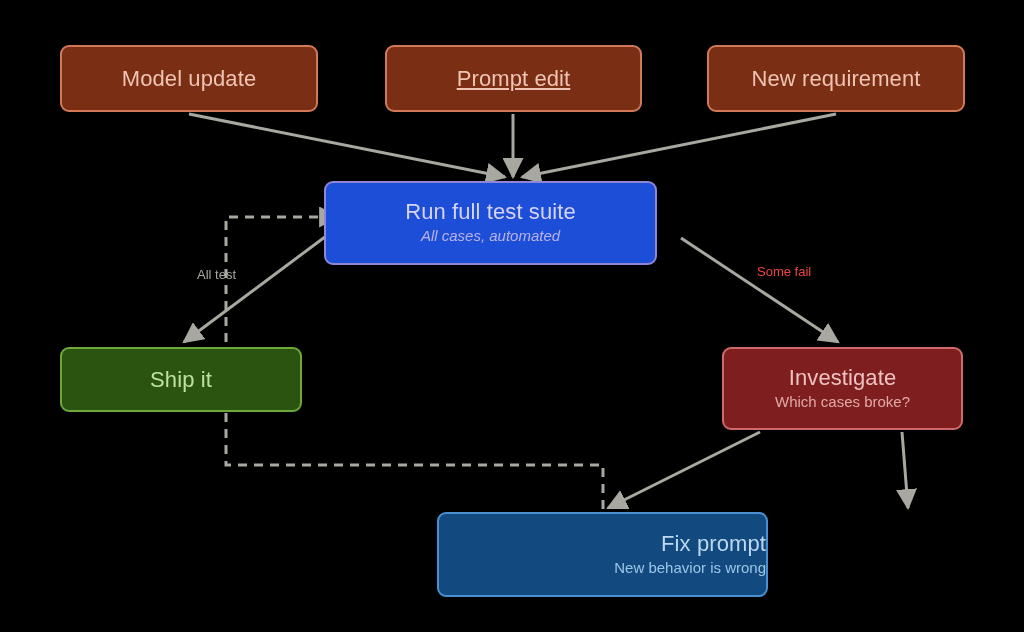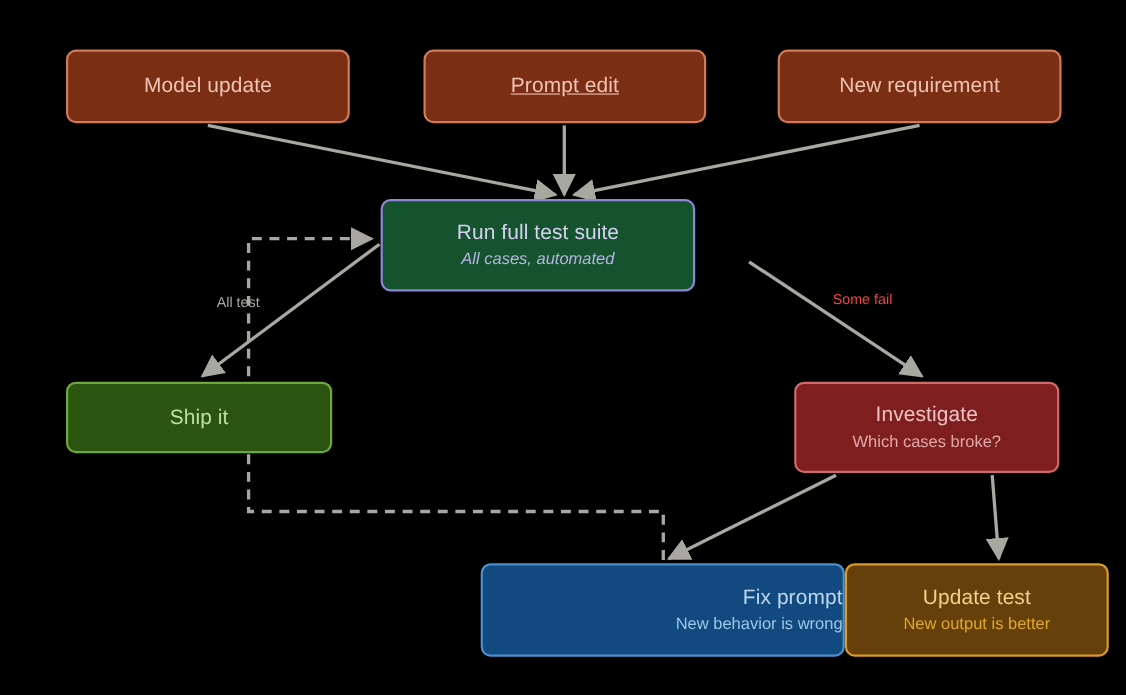--- a/index.html
+++ b/index.html
@@ -35,21 +35,21 @@
     border-style: solid;
     border-width: 2px;
     display: flex;
     flex-direction: column;
     align-items: center;
     justify-content: center;
     text-align: center;
     overflow: hidden;
   }
   .node-title {
-    font-size: 19px;
+    font-size: 22px;
     line-height: 24px;
     letter-spacing: 0.1px;
     white-space: nowrap;
   }
   .node-sub {
     font-size: 15px;
     line-height: 20px;
     margin-top: 2px;
     white-space: nowrap;
   }
@@ -98,42 +98,38 @@
   <div class="node" style="left: 385px; top: 45px; width: 257px; height: 67px; background: rgb(122, 46, 19); border-color: rgb(210, 121, 90);">
     <div class="node-title" style="color: rgb(240, 196, 180); text-decoration: underline;">Prompt edit</div>
 
   </div>
 
   <div class="node" style="left: 707px; top: 45px; width: 258px; height: 67px; background: rgb(122, 46, 19); border-color: rgb(210, 121, 90);">
     <div class="node-title" style="color: rgb(240, 196, 180);">New requirement</div>
 
   </div>
 
-  <div class="node" style="left: 346px; top: 181px; width: 286px; height: 84px; background: #14532d; border-color: rgb(143, 134, 214);">
+  <div class="node" style="left: 324px; top: 181px; width: 333px; height: 84px; background: #1d4ed8; border-color: rgb(143, 134, 214);">
     <div class="node-title" style="color: rgb(215, 210, 242);">Run full test suite</div>
     <div class="node-sub" style="color: rgb(185, 178, 230); font-style: italic;">All cases, automated</div>
   </div>
 
   <div class="node" style="left: 722px; top: 347px; width: 241px; height: 83px; background: rgb(126, 30, 30); border-color: rgb(208, 106, 106);">
     <div class="node-title" style="color: rgb(238, 194, 194);">Investigate</div>
     <div class="node-sub" style="color: rgb(226, 168, 168);">Which cases broke?</div>
   </div>
 
   <div class="node" style="left: 60px; top: 347px; width: 242px; height: 65px; background: rgb(43, 84, 16); border-color: rgb(111, 168, 58);">
     <div class="node-title" style="color: rgb(191, 224, 160);">Ship it</div>
 
   </div>
 
   <div class="node" style="left: 437px; top: 512px; width: 331px; height: 85px; background: rgb(18, 73, 126); border-color: rgb(74, 144, 208); align-items: flex-end;">
     <div class="node-title" style="color: rgb(188, 216, 240);">Fix prompt</div>
     <div class="node-sub" style="color: rgb(156, 198, 232);">New behavior is wrong</div>
   </div>
 
-  <div class="node" style="left: 768px; top: 512px; width: 240px; height: 85px; background: rgb(102, 64, 10); border-color: rgb(216, 154, 40);">
-    <div class="node-title" style="color: rgb(240, 208, 138);">Update test</div>
-    <div class="node-sub" style="color: rgb(224, 168, 42);">New output is better</div>
-  </div>
 
   <div class="edge-label" style="left: 197px; top: 267px; color: rgb(168, 168, 160);">All test</div>
 
   <div class="edge-label" style="left: 757px; top: 264px; color: #ef4444;">Some fail</div>
 
 </div>
 
 </body></html>

